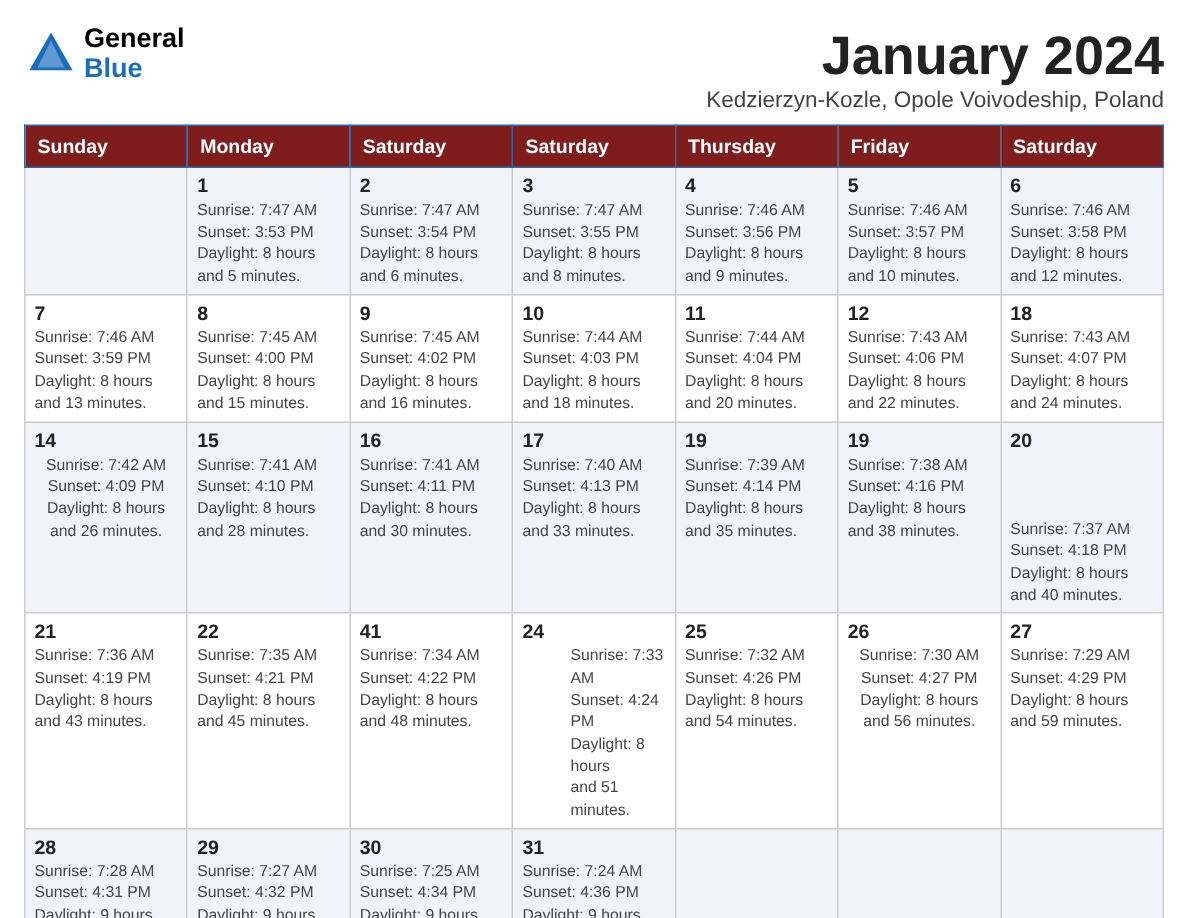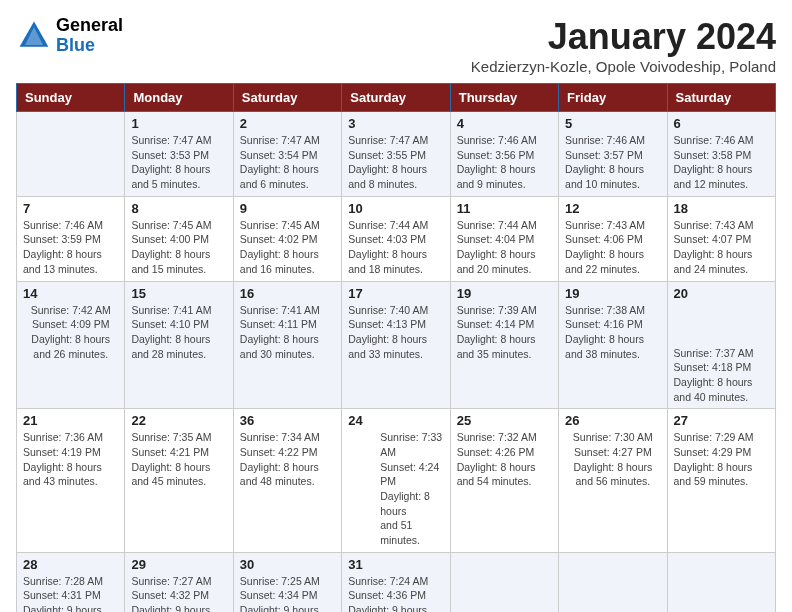--- a/index.html
+++ b/index.html
@@ -272,21 +272,21 @@
 and 43 minutes.</div>
         </td>
         <td>
           <span class="day-number">22</span>
           <div class="day-info" style="white-space: pre-line;">Sunrise: 7:35 AM
 Sunset: 4:21 PM
 Daylight: 8 hours
 and 45 minutes.</div>
         </td>
         <td>
-          <span class="day-number">36</span>
+          <span class="day-number">41</span>
           <div class="day-info" style="white-space: pre-line;">Sunrise: 7:34 AM
 Sunset: 4:22 PM
 Daylight: 8 hours
 and 48 minutes.</div>
         </td>
         <td>
           <span class="day-number">24</span>
           <div class="day-info" style="white-space: pre-line; margin-left: 32px;">Sunrise: 7:33 AM
 Sunset: 4:24 PM
 Daylight: 8 hours

